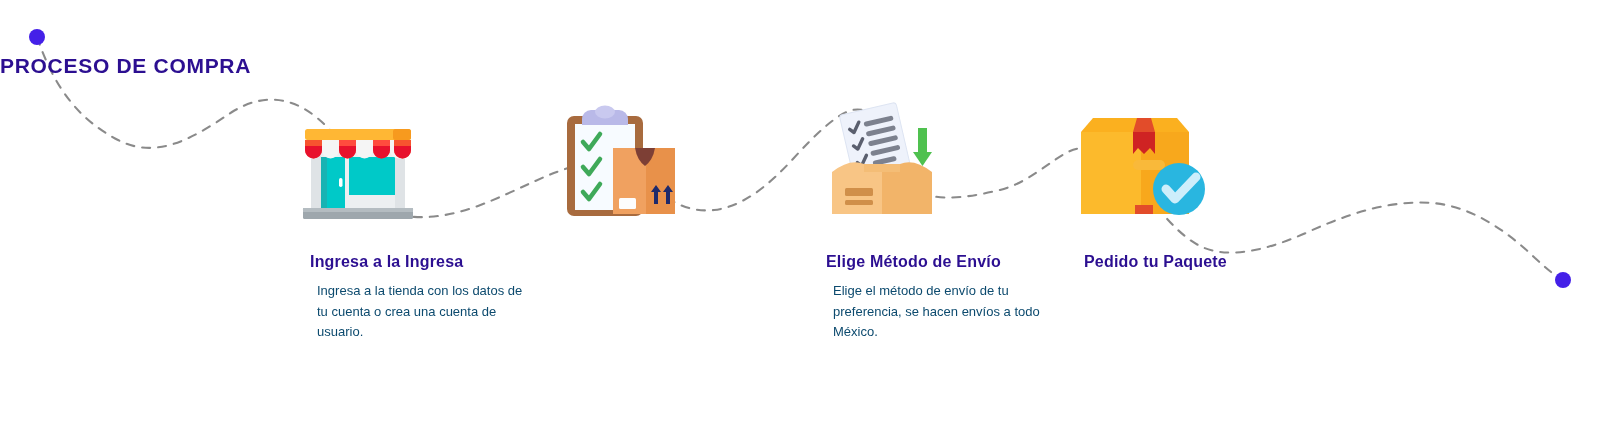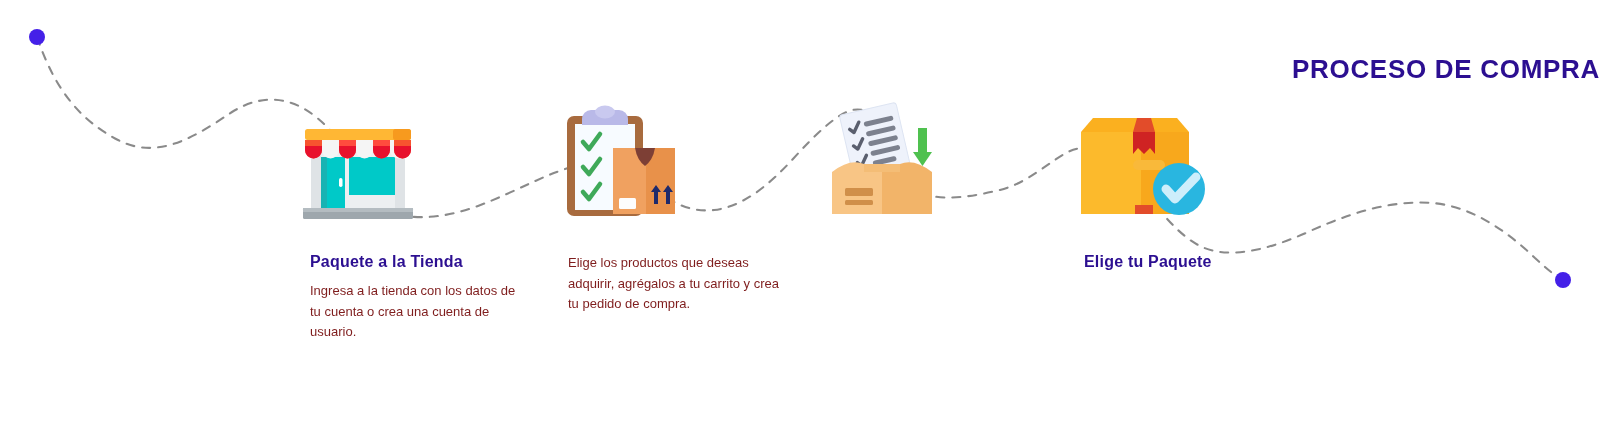--- a/index.html
+++ b/index.html
@@ -24,22 +24,22 @@
     top: 0;
     width: 1600px;
     height: 429px;
     pointer-events: none;
   }
   #section-title {
     position: absolute;
     left: 0;
     top: 54px;
     width: 1600px;
-    text-align: right;
-    font-size: 26px;
+    text-align: left;
+    font-size: 21px;
     font-weight: bold;
     letter-spacing: 0.7px;
     color: #2c0f91;
     font-family: "Liberation Sans", sans-serif;
   }
   .step {
     position: absolute;
     width: 230px;
   }
   .step-icon {
@@ -52,22 +52,22 @@
     font-size: 16px;
     font-weight: bold;
     color: #2c0f91;
     letter-spacing: 0.2px;
     margin: 0 0 10px 0;
     font-family: "Liberation Sans", sans-serif;
   }
   .step-desc {
     font-size: 13px;
     line-height: 20.5px;
-    color: #7f1d1d;
-    margin: 0;
+    color: #0c4a6e;
+    margin: 7px;
     width: 212px;
     font-family: "Liberation Sans", sans-serif;
   }
   
   #step-1 { left: 310px; top: 100px; }
   #step-2 { left: 568px; top: 100px; }
   #step-3 { left: 826px; top: 100px; }
   #step-4 { left: 1084px; top: 100px; }
 
   #step-1 .step-icon { margin-left: -27px; }
@@ -152,21 +152,21 @@
         <g>
             <path d="M107 40 h17 v10 a8.5 8.5 0 0 1 -17 0 z" fill="#f5f5f5"></path>
           </g>
         <g>
           <path d="M111 40 h17 v10 a8.5 8.5 0 0 1 -17 0 z" fill="#f7542f"></path>
           <path d="M111 46 h17 v4 a8.5 8.5 0 0 1 -17 0 z" fill="#e8112d"></path>
         </g>
       </svg>
     </div>
     <div class="step-text">
-      <div class="step-title">Paquete a la Tienda</div>
+      <div class="step-title">Ingresa a la Ingresa</div>
       <p class="step-desc">Ingresa a la tienda con los datos de tu cuenta o crea una cuenta de usuario.</p>
     </div>
   </div>
 
   <div class="step" id="step-2">
     <div class="step-icon">
       <svg width="150" height="125" viewBox="0 0 150 125" xmlns="http://www.w3.org/2000/svg">
 
         <rect x="12" y="16" width="76" height="100" rx="7" fill="#a86b3e"></rect>
         <rect x="20" y="24" width="60" height="86" fill="#f7fbff"></rect>
@@ -188,21 +188,20 @@
 
         <rect x="64" y="98" width="17" height="11" rx="1.5" fill="#fdfdfd"></rect>
 
         <g fill="#1e2a6b">
           <path d="M96 92 l5 -7 l5 7 h-3 v12 h-4 v-12 z"></path>
           <path d="M108 92 l5 -7 l5 7 h-3 v12 h-4 v-12 z"></path>
         </g>
       </svg>
     </div>
     <div class="step-text">
-      <p class="step-desc">Elige los productos que deseas adquirir, agrégalos a tu carrito y crea tu pedido de compra.</p>
     </div>
   </div>
 
   <div class="step" id="step-3">
     <div class="step-icon">
       <svg width="150" height="125" viewBox="0 0 150 125" xmlns="http://www.w3.org/2000/svg">
 
         <g transform="rotate(-13 62 50)">
           <rect x="34" y="8" width="58" height="72" rx="3" fill="#eef2fb"></rect>
           <rect x="34" y="8" width="58" height="72" rx="3" fill="none" stroke="#dde4f2" stroke-width="1"></rect>
@@ -229,20 +228,24 @@
         <path d="M18 72 h50 v42 h-50 z" fill="#f8c585"></path>
 
         <path d="M18 72 q18 -14 32 -8 l0 8 z" fill="#f8c585"></path>
         <path d="M118 72 q-18 -14 -32 -8 l0 8 z" fill="#f2b469"></path>
         <path d="M50 64 h36 v8 h-36 z" fill="#f4bd76"></path>
 
         <rect x="31" y="88" width="28" height="8" rx="1.5" fill="#d08f49"></rect>
         <rect x="31" y="100" width="28" height="5" rx="1.5" fill="#d08f49"></rect>
       </svg>
     </div>
+    <div class="step-text">
+      <div class="step-title">Elige Método de Envío</div>
+      <p class="step-desc">Elige el método de envío de tu preferencia, se hacen envíos a todo México.</p>
+    </div>
   </div>
 
   <div class="step" id="step-4">
     <div class="step-icon">
       <svg width="150" height="125" viewBox="0 0 150 125" xmlns="http://www.w3.org/2000/svg">
 
         <path d="M18 18 h84 l12 14 h-108 z" fill="#fbb01f"></path>
 
         <path d="M6 32 h108 v82 h-108 z" fill="#f8a81c"></path>
         <path d="M6 32 h60 v82 h-60 z" fill="#fcba2c"></path>
@@ -251,17 +254,17 @@
         <path d="M58 32 h22 v22 l-5 -6 l-6 6 l-6 -6 l-5 6 z" fill="#cf2323"></path>
         <path d="M60 105 h18 v9 h-18 z" fill="#e24c2a"></path>
 
         <rect x="58" y="60" width="32" height="10" rx="5" fill="#f9b93a"></rect>
 
         <circle cx="104" cy="89" r="26" fill="#29b6e0"></circle>
         <path d="M91 89 l9 10 l21 -22" fill="none" stroke="#cdeefb" stroke-width="9" stroke-linecap="round" stroke-linejoin="round"></path>
       </svg>
     </div>
     <div class="step-text">
-      <div class="step-title">Elige tu Paquete</div>
+      <div class="step-title">Pedido tu Paquete</div>
     </div>
   </div>
 
 </div>
 
 </body></html>

